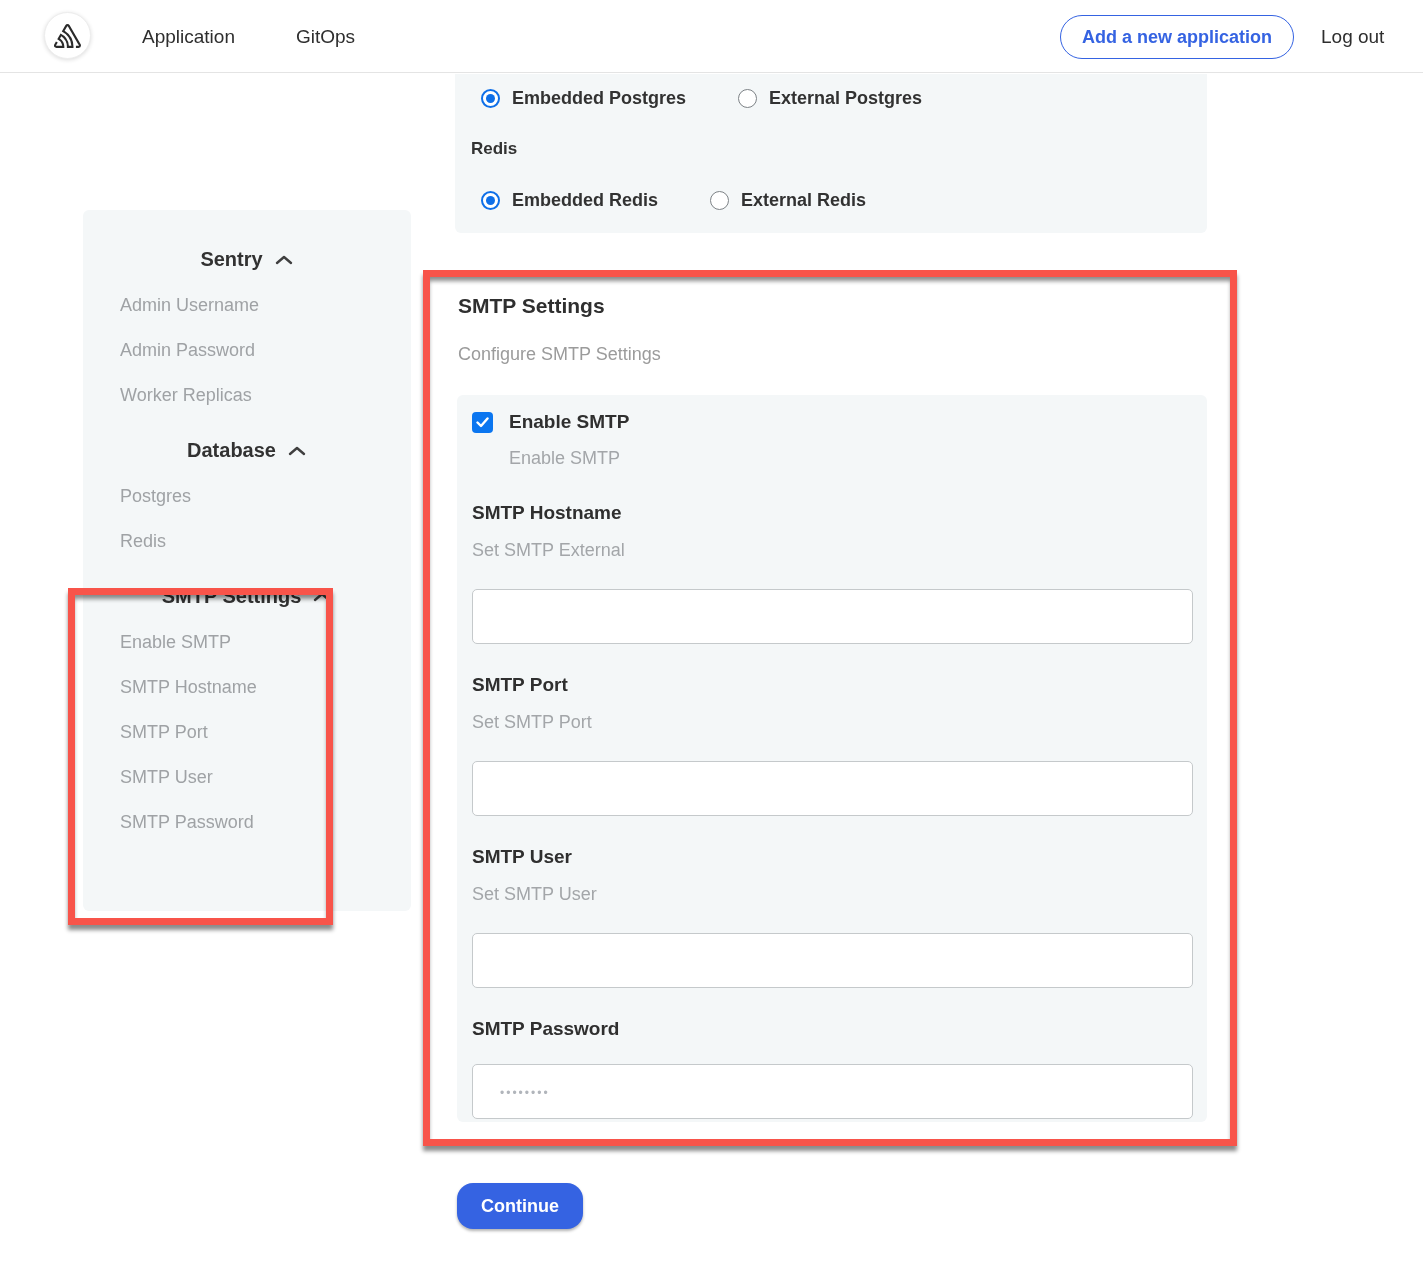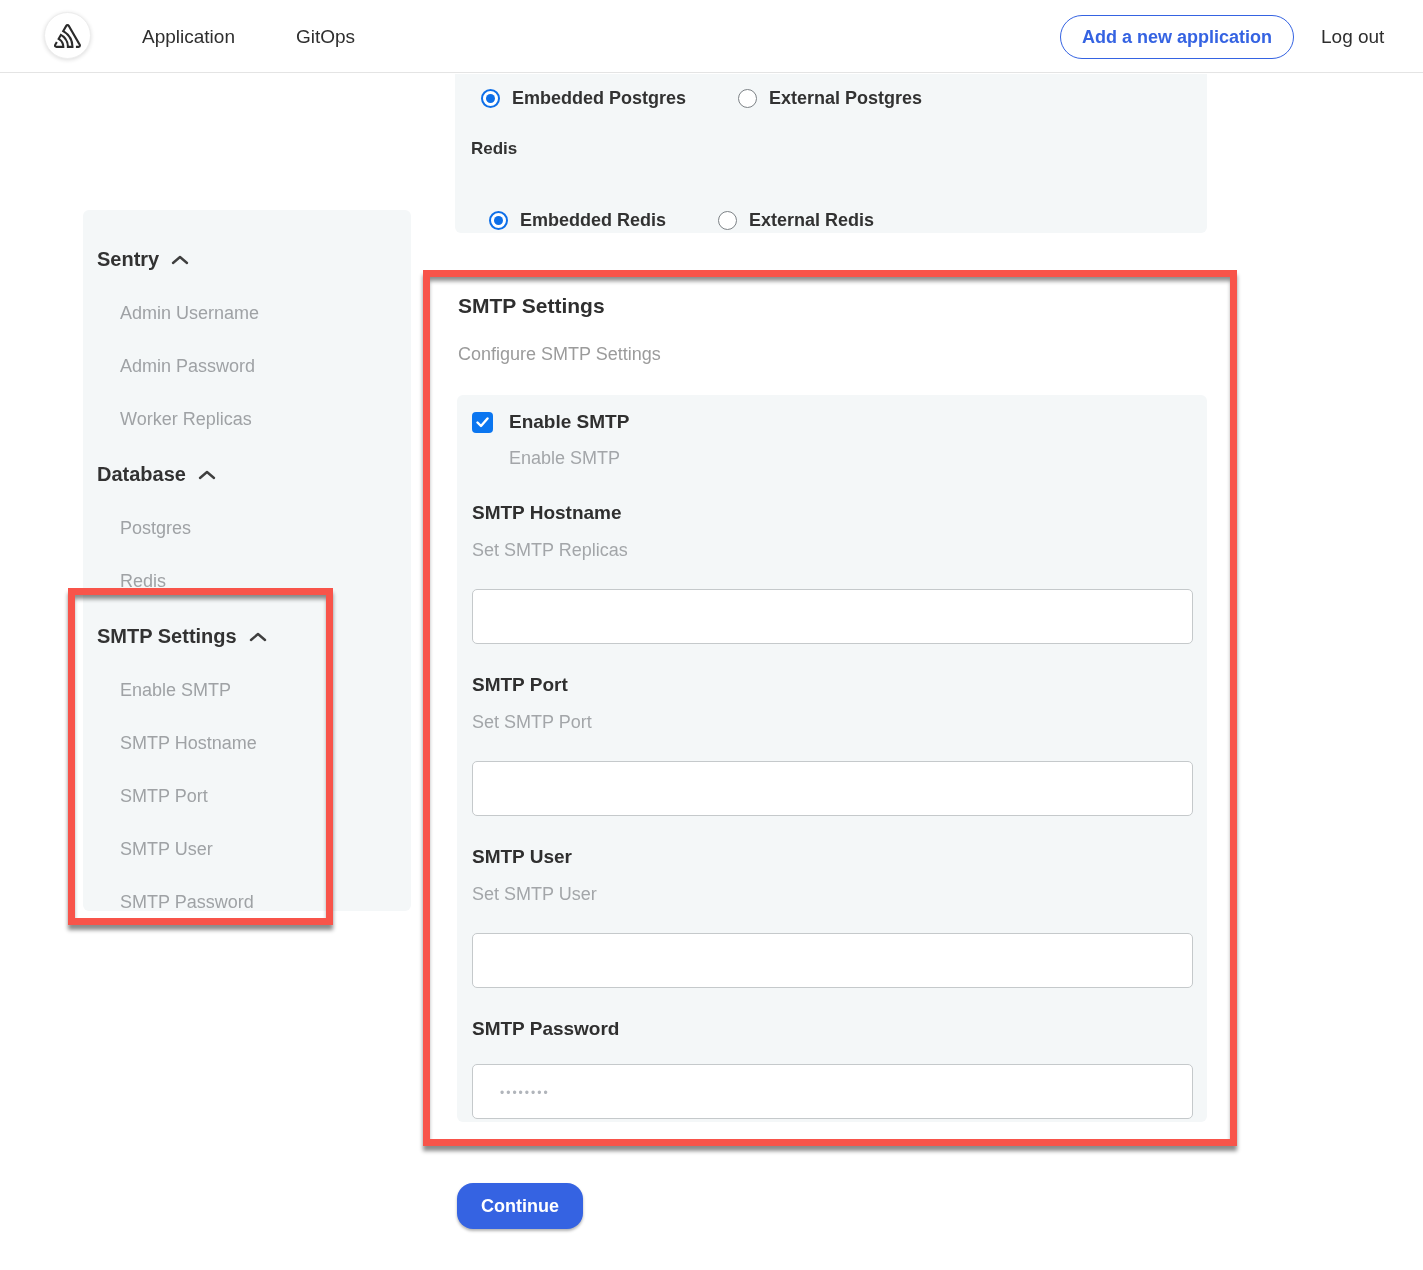--- a/index.html
+++ b/index.html
@@ -19,37 +19,37 @@
   .add-app-btn { position:absolute; left:1060px; top:15px; height:44px; padding:0 21px; border:1px solid #3563e2;
                  border-radius:22px; background:#fff; color:#3563e2; font-weight:700; font-size:18px;
                  font-family:"Liberation Sans",sans-serif; display:flex; align-items:center; cursor:pointer; }
   .logout { position:absolute; left:1321px; top:0; height:73px; line-height:73px; font-size:19px; color:#2e2e2e; cursor:pointer; }
 
   
   .top-panel { position:absolute; left:455px; top:74px; width:752px; height:159px;
                background:#f4f7f8; border-radius:0 0 6px 6px; }
   .radio-row { position:absolute; left:26px; display:flex; align-items:center;gap:6px; }
   .radio-row-1 { top:14px; }
-  .radio-row-2 { top:136px;margin-left:8px; }
+  .radio-row-2 { top:116px; }
   .redis-label { position:absolute; left:16px; top:65px; font-size:17px; font-weight:600; color:#323232; }
   .radio-option { display:flex; align-items:center; margin-right:46px; cursor:pointer; }
   .radio { width:19px; height:19px; border-radius:50%; margin-right:12px; background:#fff; }
   .radio.checked { border:2px solid #0e6fe8; position:relative; }
   .radio.checked::after { content:""; position:absolute; left:3px; top:3px; width:9px; height:9px;
                           border-radius:50%; background:#0e6fe8; }
   .radio.unchecked { border:1px solid #7d8286; }
   .radio-label { font-size:18px; font-weight:600; color:#323232; }
 
   
   .sidebar { position:absolute; left:83px; top:210px; width:328px; height:701px;
              background:#f4f7f8; border-radius:6px; padding:38px 14px 0 14px; }
-  .sb-title { font-size:20px; font-weight:700; color:#323232; display:flex; align-items:center; cursor:pointer; }
+  .sb-title { font-size:20px; font-weight:700; color:#323232; display:flex; align-items:center; cursor:pointer;justify-content:center; }
   .sb-title + .sb-title, .sb-item + .sb-title { margin-top:33px; }
   .sb-title .chev { margin-left:11px; display:inline-flex; }
-  .sb-item { margin-top:32px; margin-left:23px; font-size:18px; color:#9fa2a5; cursor:pointer; }
+  .sb-item { margin-top:24px; margin-left:23px; font-size:18px; color:#9fa2a5; cursor:pointer; }
   .mt-group { margin-top:33px; }
 
   
   .main-title { position:absolute; left:458px; top:294px; font-size:21px; font-weight:700; color:#2f2f2f; }
   .main-subtitle { position:absolute; left:458px; top:344px; font-size:18px; color:#9b9b9b;text-align:center; }
   .gray-panel { position:absolute; left:457px; top:395px; width:750px; height:727px;
                 background:#f4f7f8; border-radius:6px; padding:16px 15px 0 15px; }
   .cb-row { display:flex; align-items:center; cursor:pointer; }
   .checkbox { width:21px; height:21px; border-radius:4px; background:#0b76f0; margin-right:16px;
               display:flex; align-items:center; justify-content:center; }
@@ -162,21 +162,21 @@
       <span class="checkbox">
         <svg width="13" height="11" viewBox="0 0 13 11">
             <polyline points="1.5,5.5 5,9 11.5,1.5" fill="none" stroke="#fff" stroke-width="2.4" stroke-linecap="round" stroke-linejoin="round"></polyline>
           </svg>
       </span>
       <span class="cb-label">Enable SMTP</span>
     </div>
     <div class="cb-helper">Enable SMTP</div>
 
     <div class="field-label first">SMTP Hostname</div>
-    <div class="field-helper">Set SMTP Replicas</div>
+    <div class="field-helper">Set SMTP External</div>
     <input class="field-input" type="text" style="">
 
     <div class="field-label">SMTP Port</div>
     <div class="field-helper">Set SMTP Port</div>
     <input class="field-input" type="text" style="">
 
     <div class="field-label">SMTP User</div>
     <div class="field-helper">Set SMTP User</div>
     <input class="field-input" type="text" style="">
 

